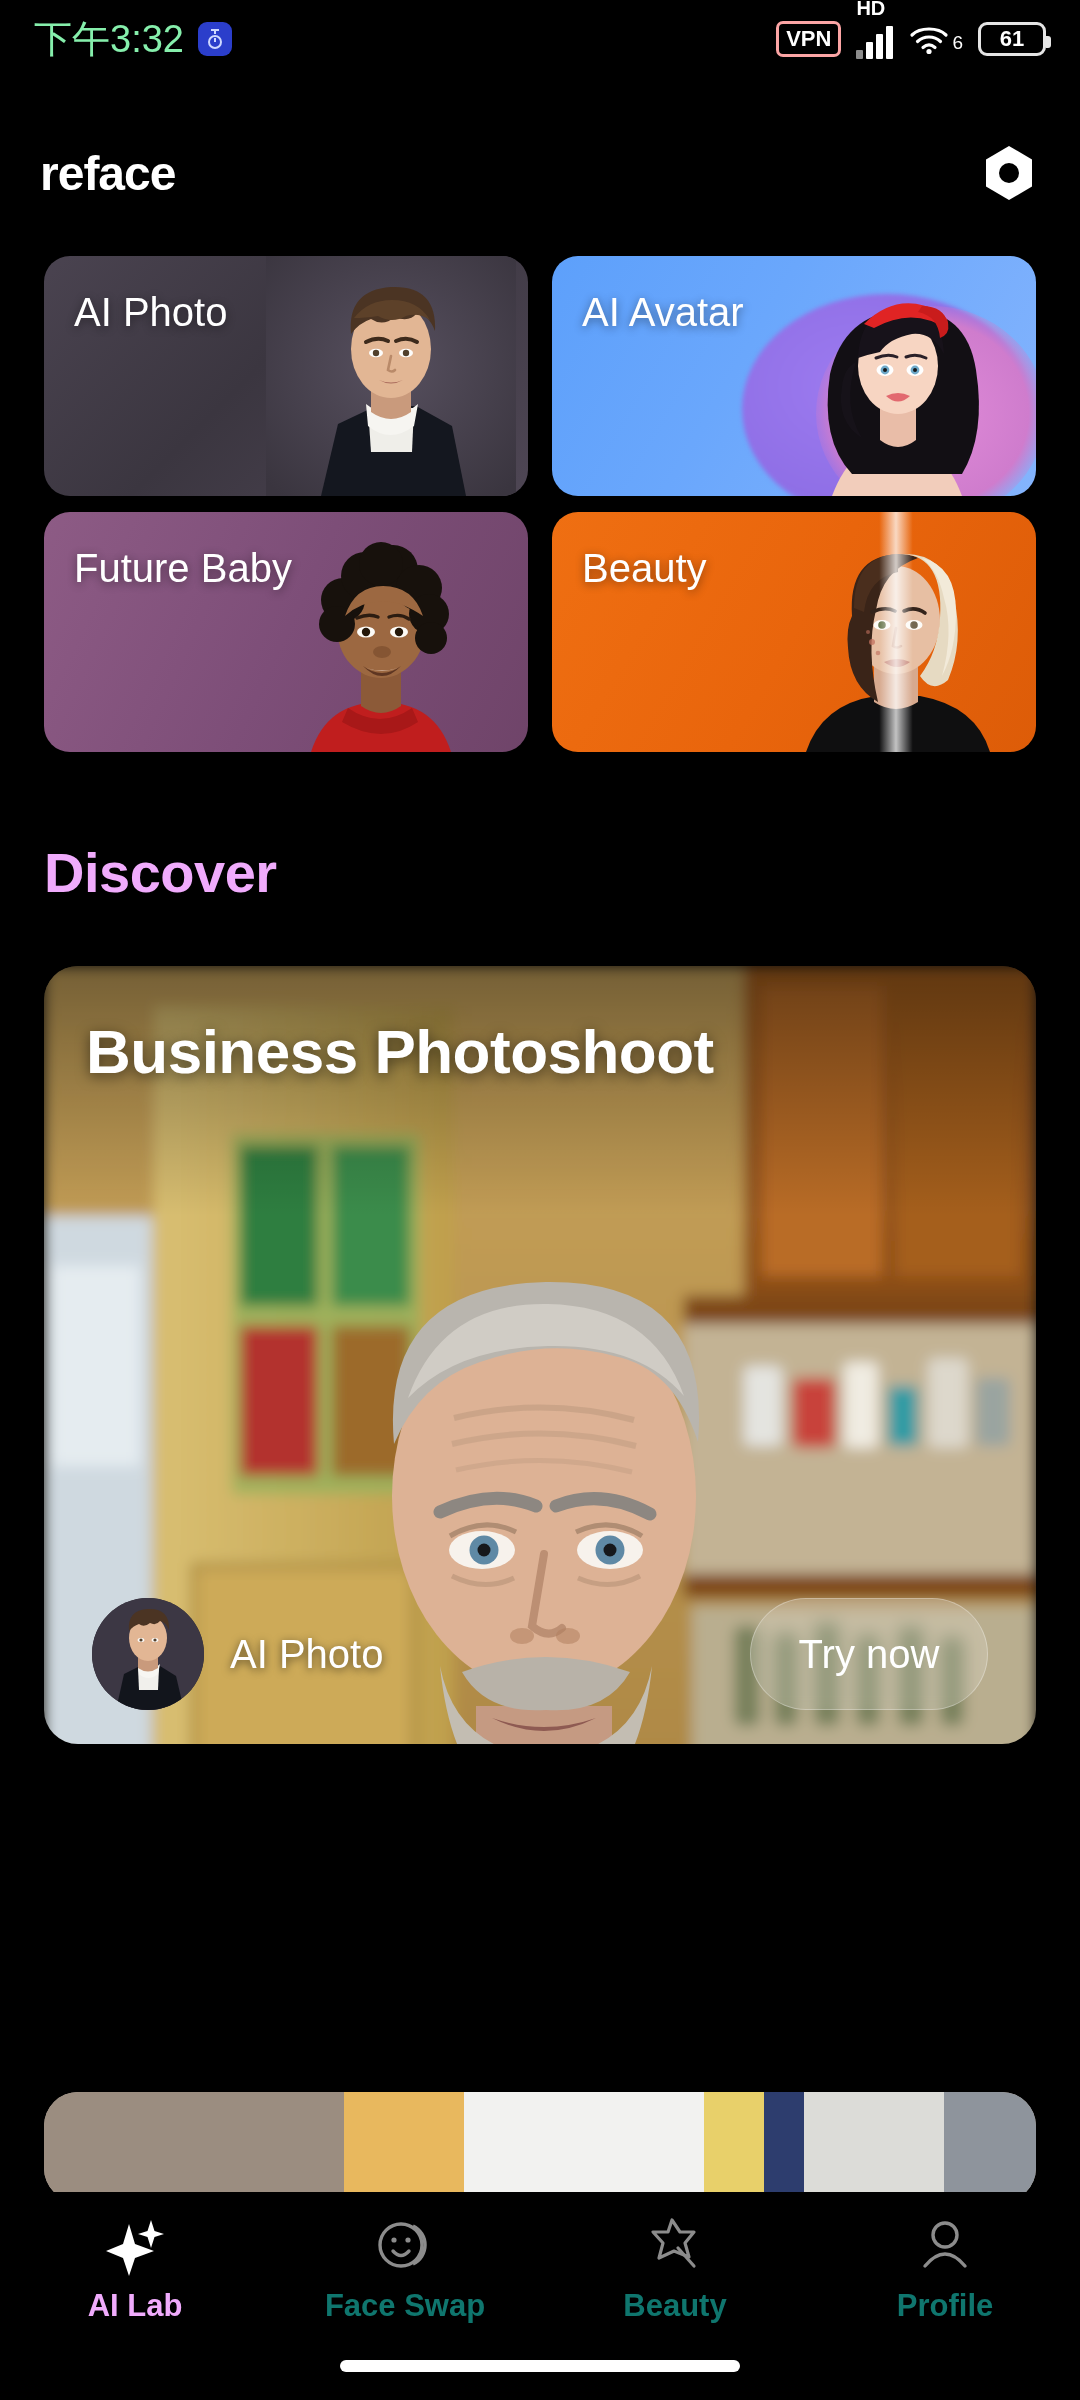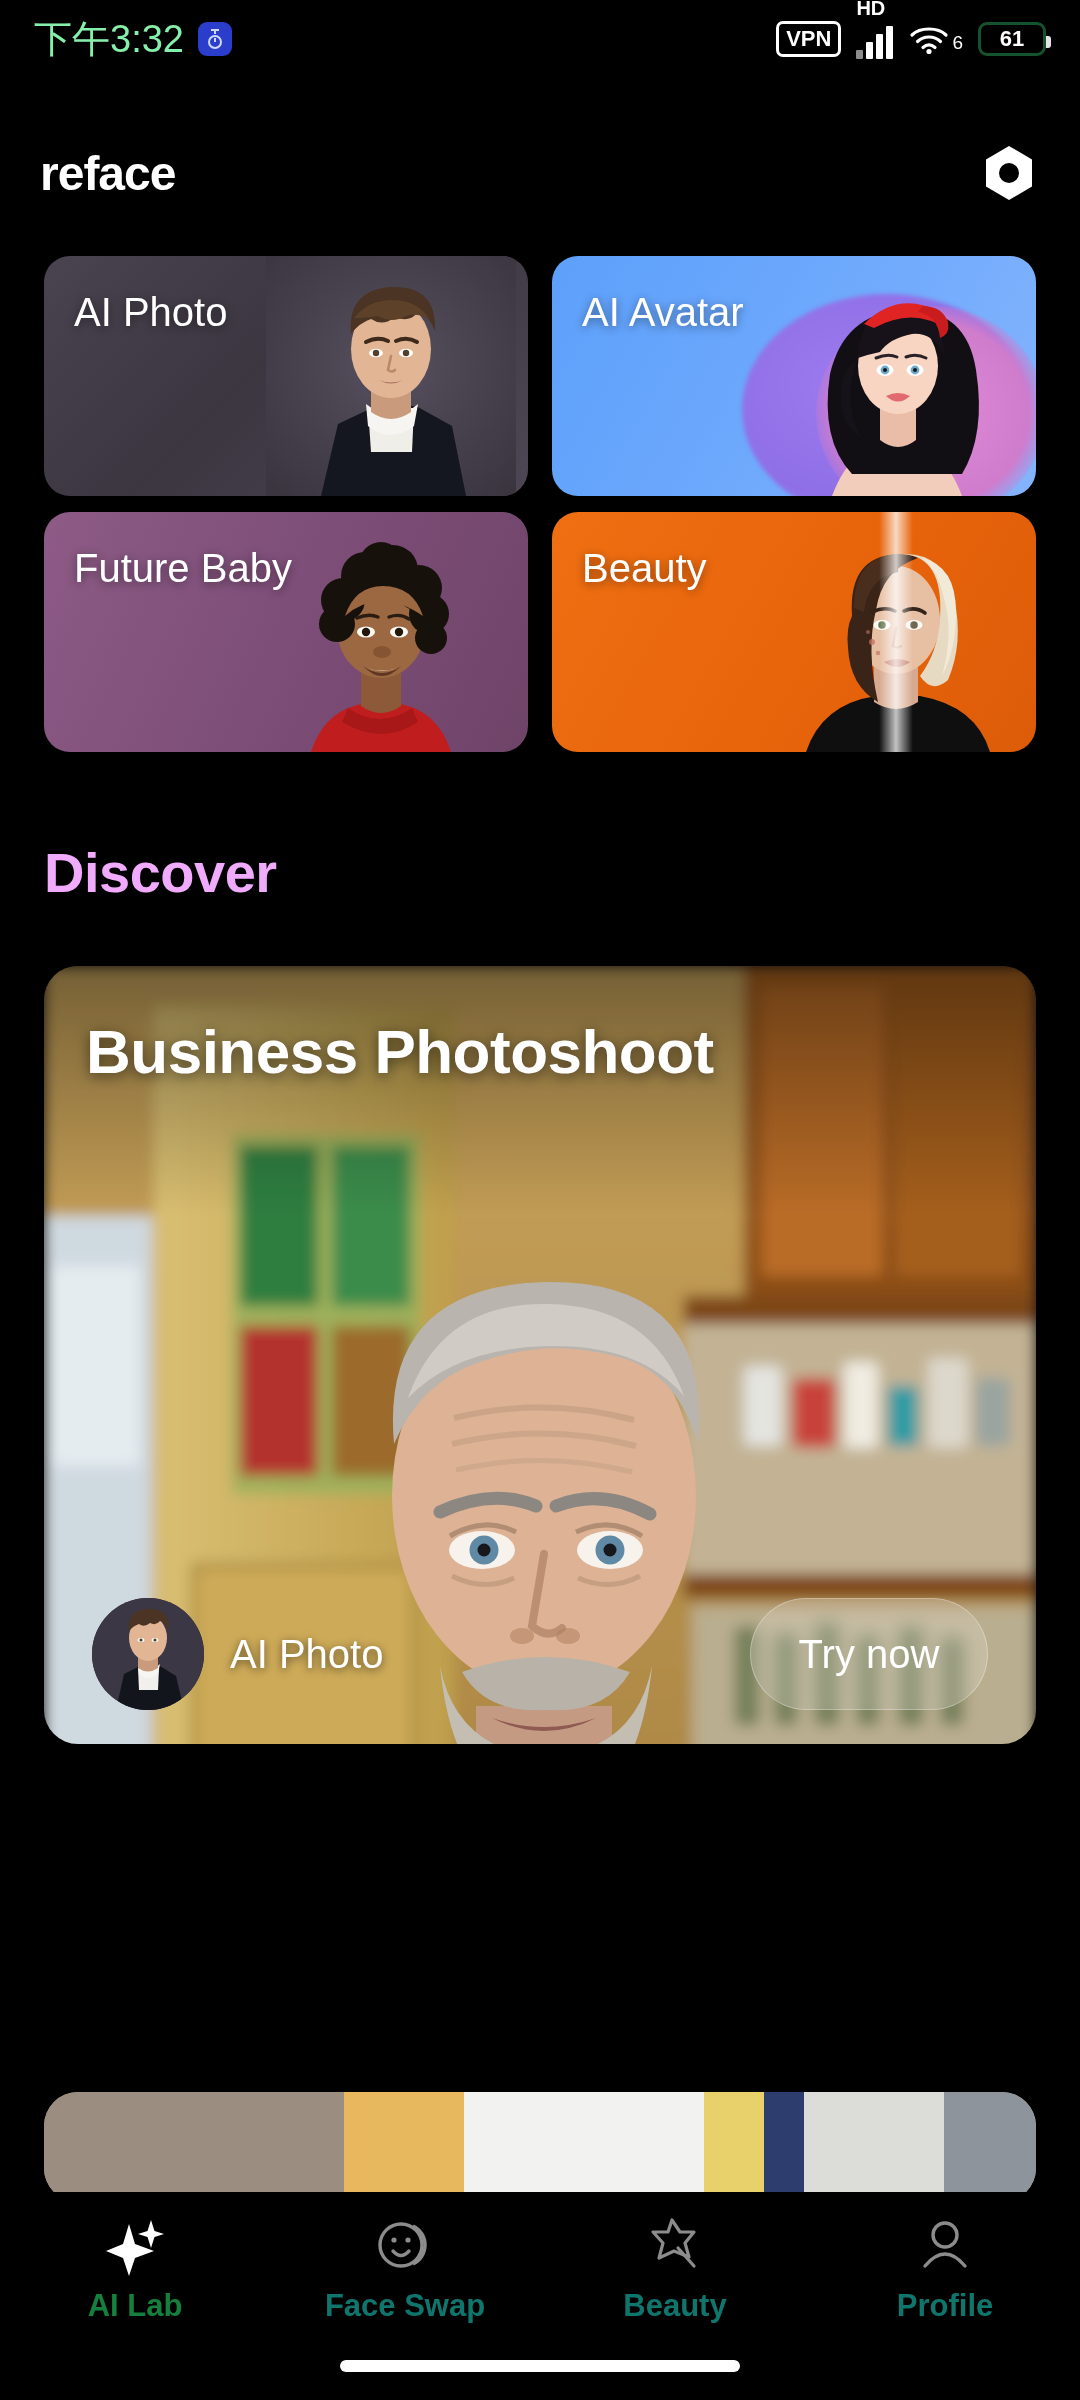--- a/index.html
+++ b/index.html
@@ -19,35 +19,35 @@
   }
   .sb-left { display:flex; align-items:center; gap:14px; }
   .sb-time { color:#86efac; font-size:38px; letter-spacing:0px; font-weight:400; }
   .sb-appicon {
     width:34px; height:34px; border-radius:9px;
     background:#2b3ecb; position:relative;
     display:flex; align-items:center; justify-content:center;
   }
   .sb-right { display:flex; align-items:center; gap:15px; }
   .vpn-box {
-    border:3px solid #ffffff; border-radius:7px;
+    border:3px solid #fca5a5; border-radius:7px;
     padding:2px 7px; color:#fff; font-size:22px; font-weight:600; line-height:1.15;
   }
   .hd-sig { display:flex; align-items:center; gap:4px; position:relative; }
   .hd-label { position:absolute; top:-22px; left:0px; color:#fff; font-size:20px; font-weight:700; }
   .bars { display:flex; align-items:flex-end; gap:3px; height:34px; margin-top:6px; }
   .bars i { display:block; width:7px; background:#fff; border-radius:1px; }
   .bars i:nth-child(1){ height:9px; opacity:.55; }
   .bars i:nth-child(2){ height:17px; }
   .bars i:nth-child(3){ height:25px; }
   .bars i:nth-child(4){ height:33px; }
   .wifi-wrap { position:relative; display:flex; align-items:flex-end; }
   .wifi-num { color:#fff; font-size:19px; margin-left:2px; align-self:flex-end; margin-bottom:1px; }
   .battery {
-    width:68px; height:34px; border:3px solid #14532d; border-radius:9px;
+    width:68px; height:34px; border:3px solid #e5e5e5; border-radius:9px;
     position:relative; display:flex; align-items:center; justify-content:center;
   }
   .battery:after {
     content:""; position:absolute; right:-8px; top:11px;
     width:5px; height:12px; background:#e6e6e6; border-radius:0 3px 3px 0;
   }
   .battery span { color:#fff; font-size:22px; font-weight:600; }
 
   
   .appbar {
@@ -133,21 +133,21 @@
   .kitchen { position:absolute; inset:0; }
 
   
   .navbar {
     position:absolute; bottom:0; left:0; width:1080px; height:208px;
     background:#000; display:flex; align-items:flex-start; padding-top:22px; z-index:40;
   }
   .navitem { flex:1; display:flex; flex-direction:column; align-items:center; gap:12px; }
   .navicon { height:62px; display:flex; align-items:center; justify-content:center; }
   .navlabel { font-size:31px; }
-  .navitem.active .navlabel { color:#15803d; font-weight:700; }
+  .navitem.active .navlabel { color:#f0abfc; font-weight:700; }
   .navitem.inactive .navlabel { color:#0f766e; font-weight:700; }
   .homebar {
     position:absolute; bottom:28px; left:50%; transform:translateX(-50%);
     width:400px; height:12px; border-radius:6px; background:#fff; z-index:50;
   }
 </style>
 </head>
 <body>
 
 <div id="screen">

